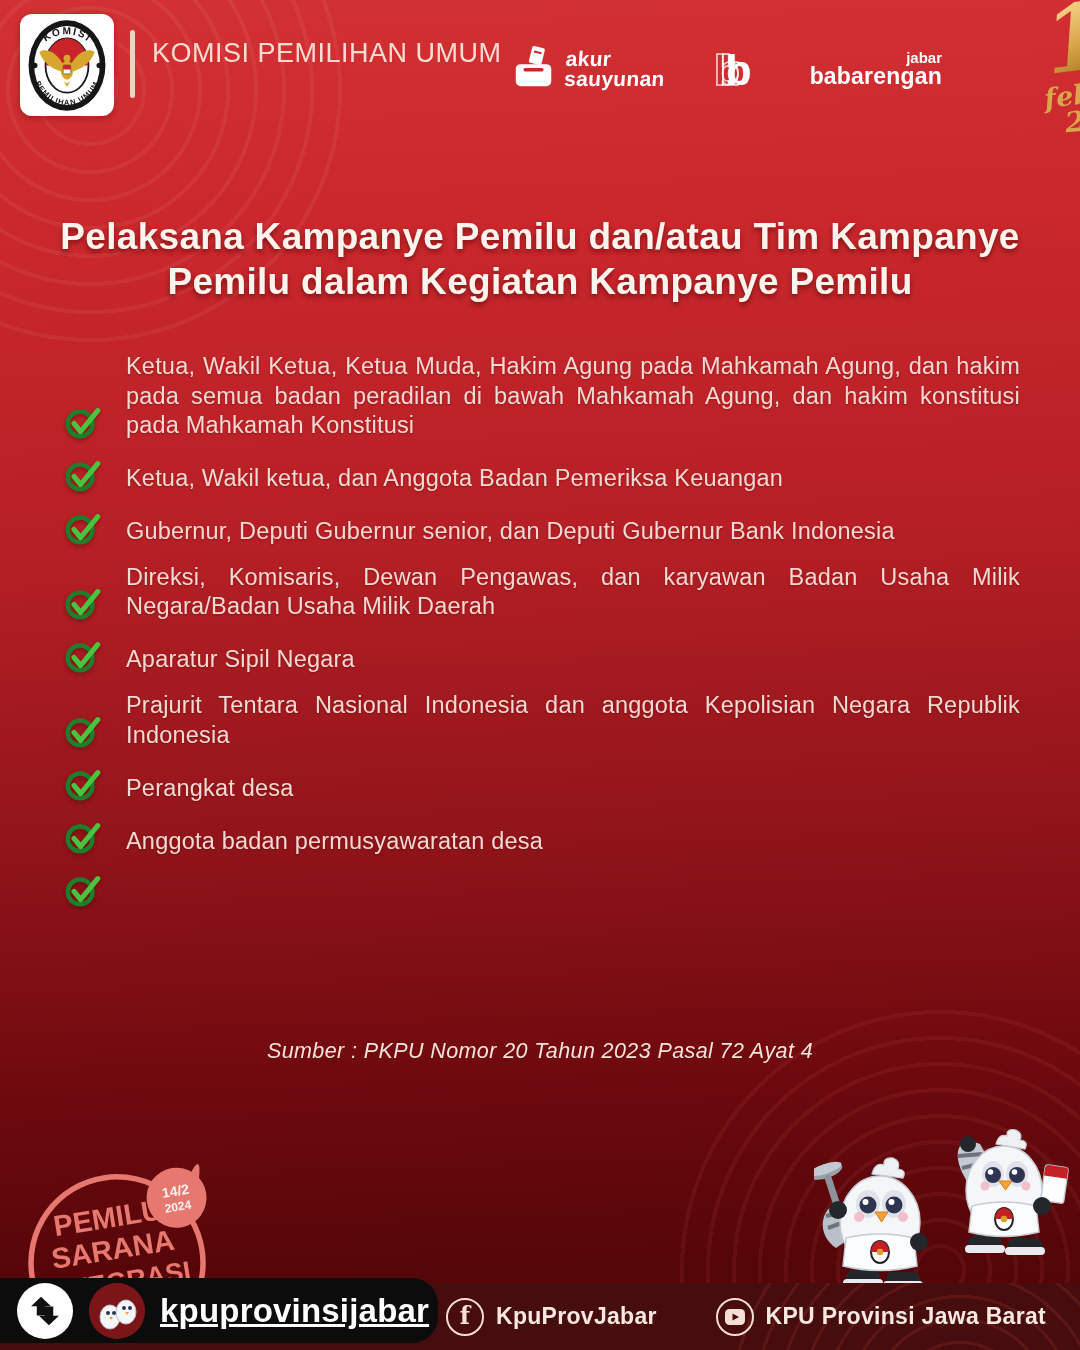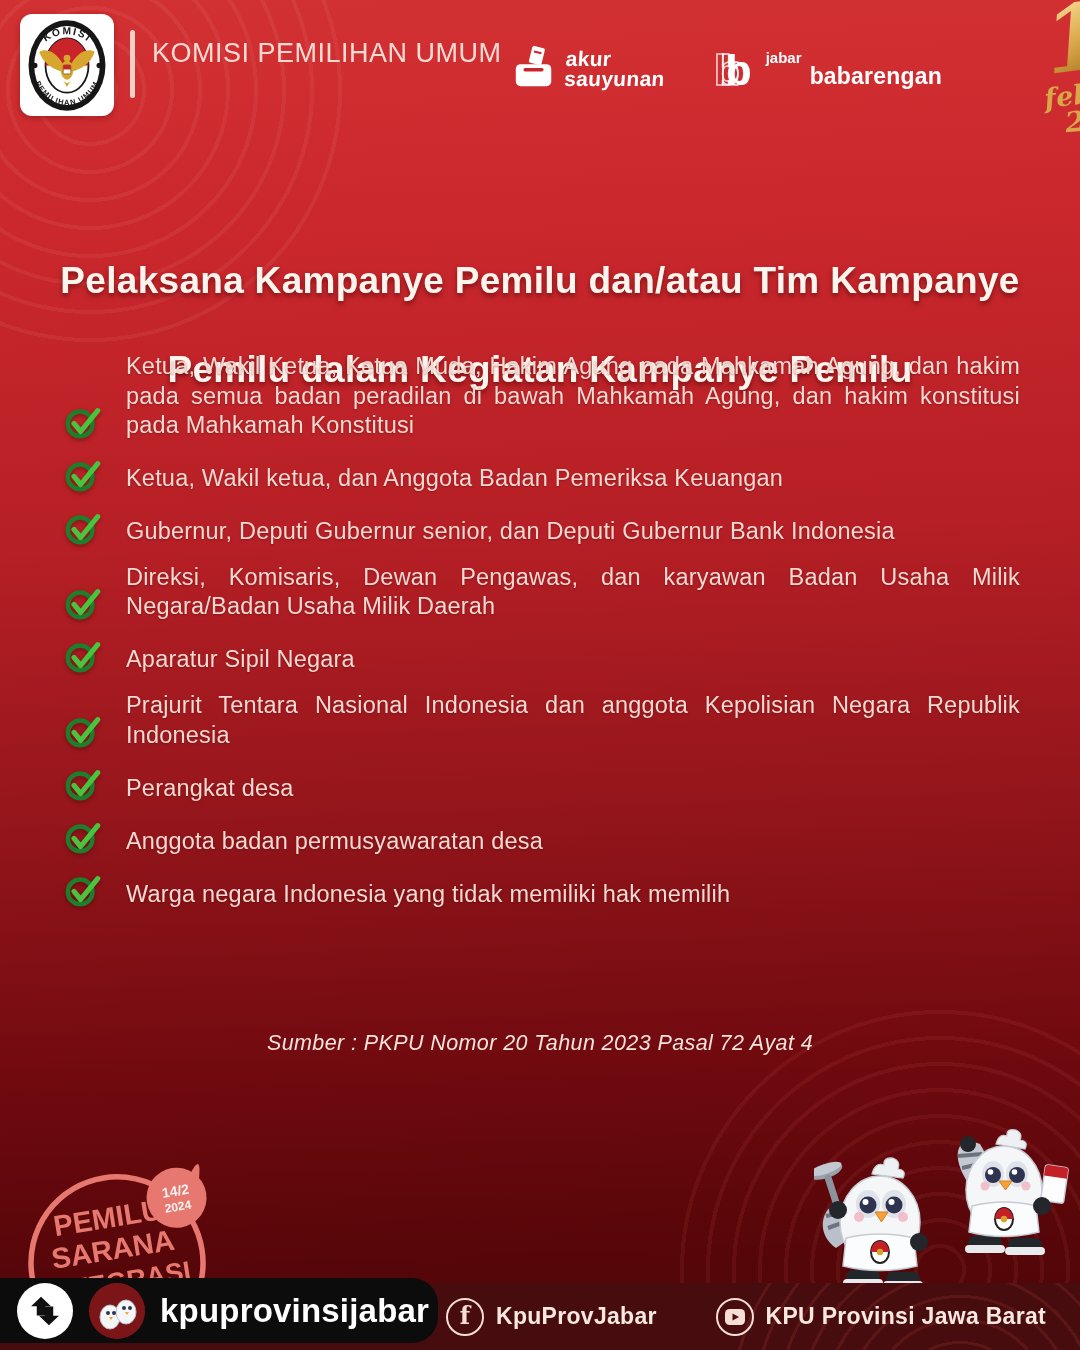--- a/index.html
+++ b/index.html
@@ -17,45 +17,45 @@
   
   .topbar{position:absolute;left:20px;top:14px;right:20px;height:150px;}
   .kpu-box{position:absolute;left:0;top:0;width:94px;height:102px;background:#fff;border-radius:12px;
     display:flex;align-items:center;justify-content:center;box-shadow:0 2px 6px rgba(80,0,0,.35);}
   .hdr-divider{position:absolute;left:110px;top:16px;width:5px;height:68px;background:#f4cfc8;border-radius:3px;}
   .org{position:absolute;left:132px;top:22px;color:#f8dcd4;font-size:27px;font-weight:400;line-height:1.26;letter-spacing:.5px;}
   .top-right{position:absolute;right:118px;top:30px;display:flex;align-items:center;gap:42px;}
   .akur{display:flex;align-items:center;gap:8px;color:#fff;}
   .akur-txt{font-weight:800;font-size:21px;line-height:.95;letter-spacing:.3px;transform:skewX(-4deg);}
   .jabar{display:flex;align-items:center;gap:6px;color:#fff;}
-  .jabar-txt{line-height:1;}
+  .jabar-txt{line-height:1;text-align:right;}
   .jabar-txt .l1{font-weight:700;font-size:15px;}
   .jabar-txt .l2{font-weight:800;font-size:23px;letter-spacing:.2px;margin-left:44px;}
   .date-logo{position:absolute;right:-104px;top:-18px;width:120px;text-align:center;color:#d9a64a;
     font-family:"DejaVu Serif",serif;font-style:italic;}
   .d14{font-size:92px;font-weight:900;line-height:.85;transform:rotate(-7deg);
     background:linear-gradient(160deg,#f3d488 10%,#d9a64a 45%,#a8741c 80%);
     -webkit-background-clip:text;background-clip:text;color:transparent;text-shadow:none;}
   .dmon{font-size:27px;font-weight:700;transform:rotate(-7deg);margin-top:2px;}
   .dyr{font-size:28px;font-weight:700;transform:rotate(-5deg);margin-top:-4px;}
 
   
   .title{position:absolute;left:30px;right:30px;top:214px;margin:0;text-align:center;
     color:#fdf4ee;font-size:37px;font-weight:800;line-height:1.22;letter-spacing:.3px;
     text-shadow:0 3px 5px rgba(70,0,0,.55);}
-  .title span{display:block;margin-top:44px;}
+  .title span{display:block;}
 
   
   .rules{position:absolute;left:64px;right:60px;top:352px;margin:0;padding:0;list-style:none;}
   .rule{display:flex;gap:24px;margin-bottom:16px;align-items:flex-end;}
   .chk{width:38px;height:38px;flex:0 0 38px;margin-top:-1px;filter:drop-shadow(0 2px 2px rgba(60,0,0,.4));}
   .rule-text{flex:1;color:#f3d9d2;font-size:23.5px;line-height:1.26;text-align:justify;letter-spacing:.2px;
     text-shadow:0 1px 2px rgba(70,0,0,.35);}
 
-  .source{position:absolute;left:0;right:0;top:1031px;margin:0;text-align:center;
+  .source{position:absolute;left:0;right:0;top:1031px;margin:8px;text-align:center;
     color:#f6e3db;font-size:21.5px;font-style:italic;font-weight:500;letter-spacing:.4px;}
 
   
   .badge{position:absolute;left:16px;top:1150px;width:212px;height:212px;transform:rotate(-9deg);z-index:2;opacity:.95;}
 
   
   .mascots{position:absolute;right:4px;bottom:54px;width:262px;height:172px;z-index:3;}
 
   
   .footer-strip{position:absolute;left:0;right:0;bottom:0;height:67px;background:#470c0e;z-index:4;overflow:hidden;}
@@ -68,21 +68,21 @@
   .fb-f{font-family:"DejaVu Serif",serif;font-weight:700;font-size:24px;color:#f6ded6;transform:translateY(-1px);}
   .soc-label{color:#f8e8e0;font-size:23px;font-weight:700;letter-spacing:.3px;}
 
   
   .repost-bar{position:absolute;left:0;bottom:7px;width:438px;height:65px;background:#0c0c0c;
     border-radius:0 26px 26px 0;display:flex;align-items:center;z-index:6;}
   .repost-circle{width:56px;height:56px;border-radius:50%;background:#fff;margin-left:17px;
     display:flex;align-items:center;justify-content:center;}
   .avatar{width:56px;height:56px;border-radius:50%;background:#7b1517;margin-left:16px;overflow:hidden;
     display:flex;align-items:center;justify-content:center;}
-  .username{color:#fff;font-size:33px;font-weight:700;margin-left:15px;letter-spacing:.2px;}
+  .username{color:#fff;font-size:33px;font-weight:700;margin-left:15px;letter-spacing:.2px;text-decoration:underline;}
 </style>
 </head>
 <body>
 
 <div class="poster">
 
   <div class="arcs arcs-tl"></div>
   <div class="arcs arcs-br"></div>
 
   <svg width="0" height="0" style="position:absolute" aria-hidden="true">
@@ -212,21 +212,20 @@
     <li class="rule">
       <svg class="chk" viewBox="0 0 40 40">
           <use href="#chk"></use>
         </svg>
       <span class="rule-text">Anggota badan permusyawaratan desa</span>
     </li>
     <li class="rule">
       <svg class="chk" viewBox="0 0 40 40">
           <use href="#chk"></use>
         </svg>
-      <span class="rule-text">Warga negara Indonesia yang tidak memiliki hak memilih</span>
     </li>
   </ul>
 
   <p class="source">Sumber : PKPU Nomor 20 Tahun 2023 Pasal 72 Ayat 4</p>
 
   <svg class="badge" viewBox="0 0 212 212">
     <circle cx="100" cy="112" r="86" fill="none" stroke="#ee7f75" stroke-width="5.5"></circle>
     <g fill="#ee7f75" font-family="Liberation Sans, sans-serif" font-weight="bold" text-anchor="middle">
       <text x="98" y="76" font-size="29">PEMILU</text>
       <text x="98" y="108" font-size="29">SARANA</text>

